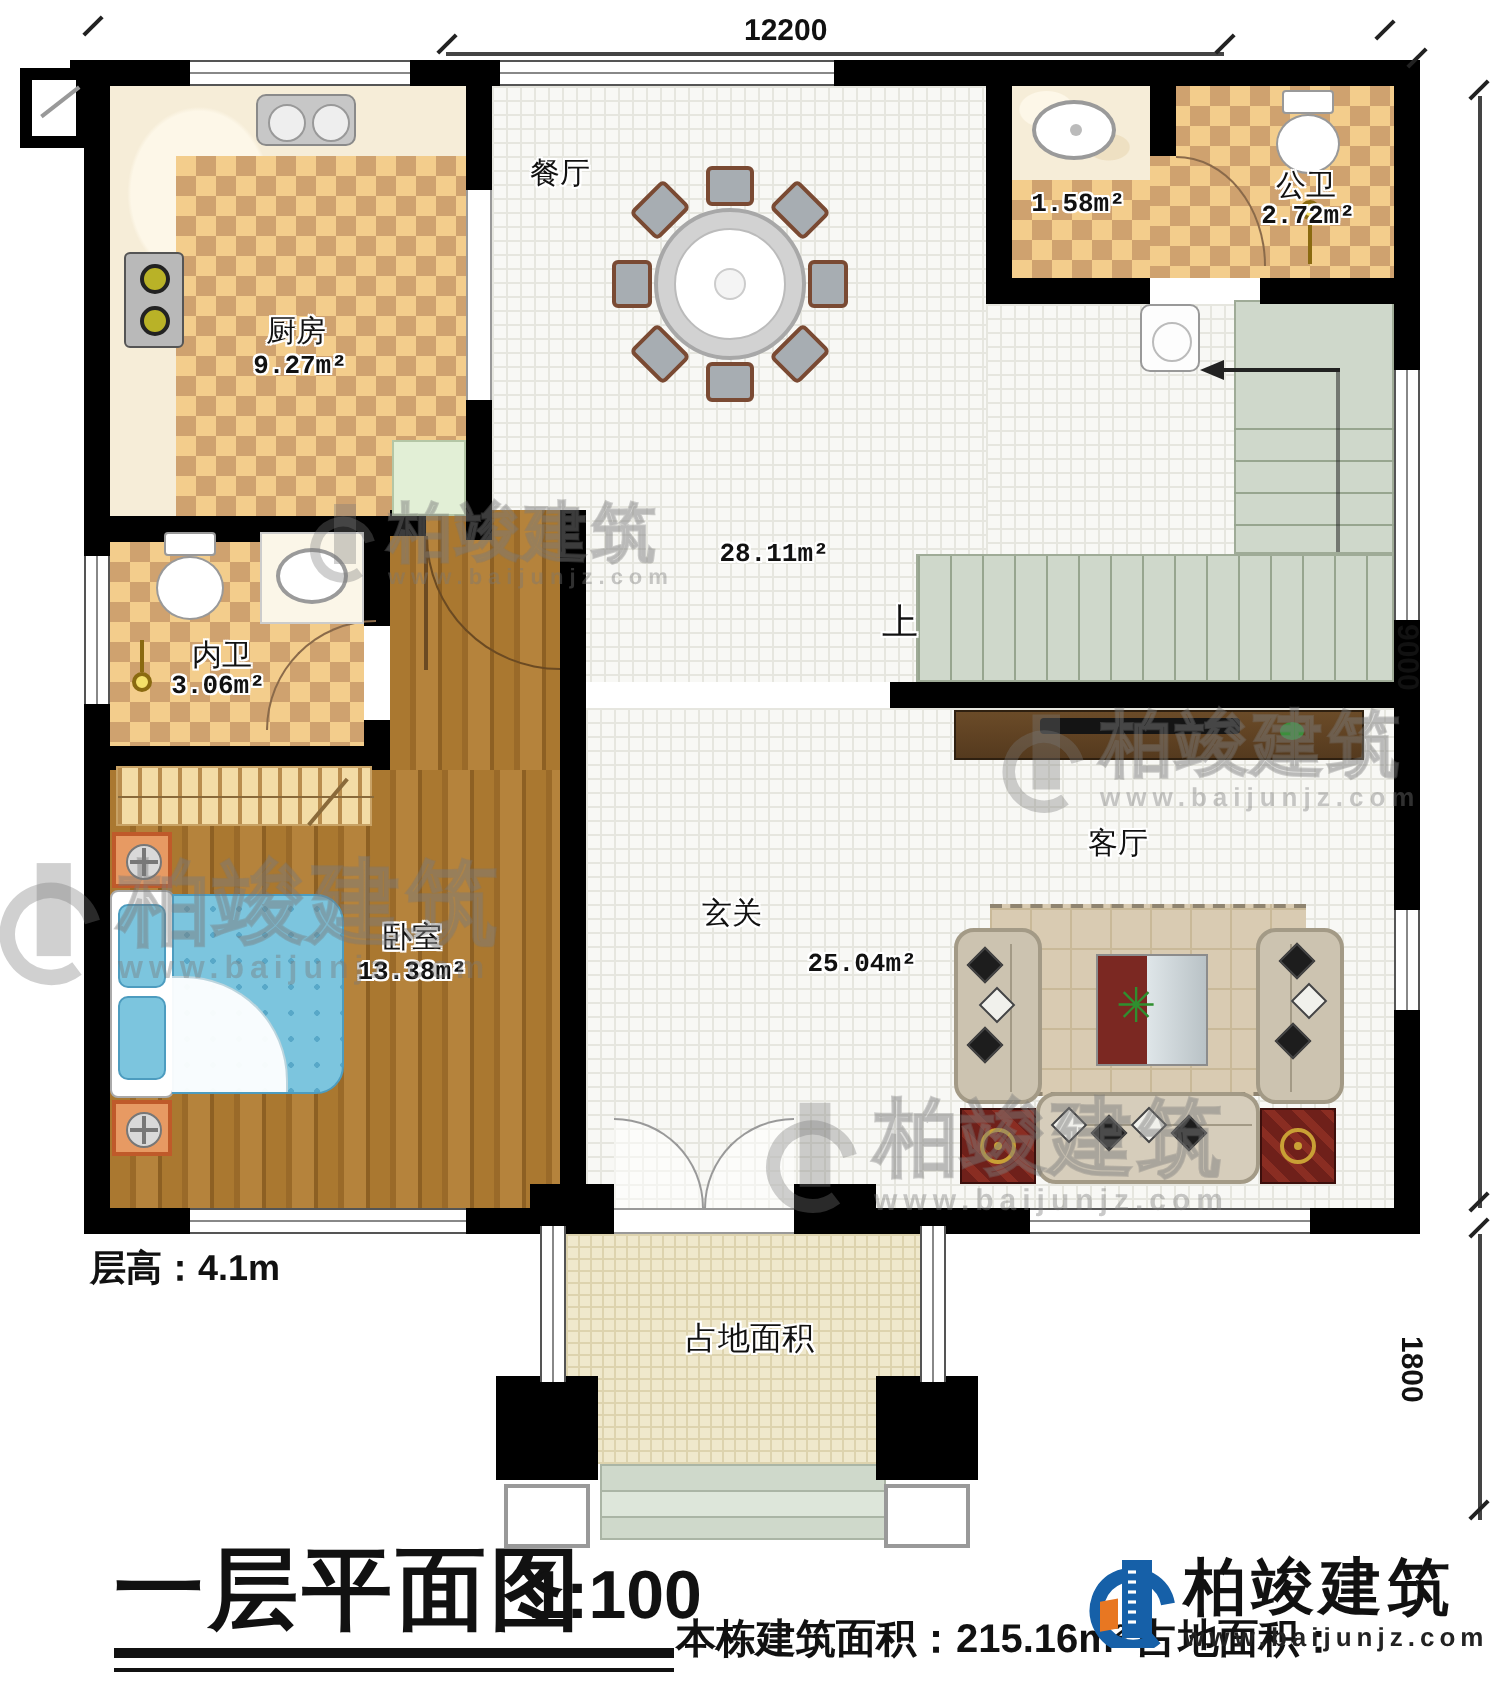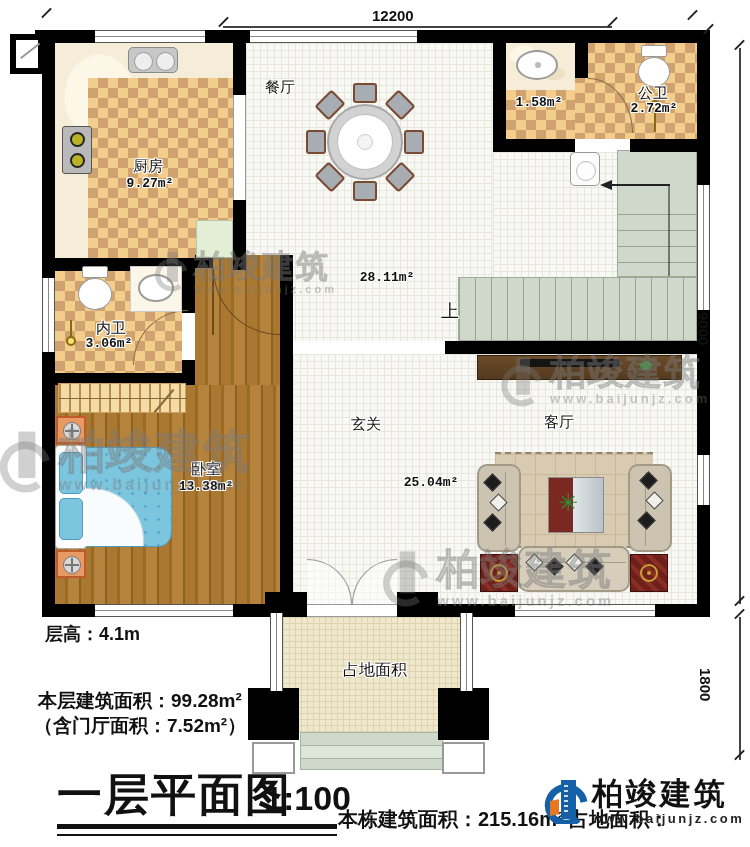--- a/index.html
+++ b/index.html
@@ -225,21 +225,21 @@
   <div class="ralabel halo" style="left:387px;top:277px;">28.11m²</div>
   <div class="rlabel halo" style="left:148px;top:166px;">厨房</div>
   <div class="ralabel halo" style="left:150px;top:183px;">9.27m²</div>
   <div class="rlabel halo" style="left:653px;top:93px;">公卫</div>
   <div class="ralabel halo" style="left:654px;top:108px;">2.72m²</div>
   <div class="ralabel halo" style="left:539px;top:102px;">1.58m²</div>
   <div class="rlabel halo" style="left:111px;top:328px;">内卫</div>
   <div class="ralabel halo" style="left:109px;top:343px;">3.06m²</div>
   <div class="rlabel halo" style="left:206px;top:469px;">卧室</div>
   <div class="ralabel halo" style="left:206px;top:486px;">13.38m²</div>
-  <div class="rlabel halo" style="left:366px;top:424px;">玄关</div>
+  <div class="rlabel halo" style="left:366px;top:457px;">玄关</div>
   <div class="ralabel halo" style="left:431px;top:482px;">25.04m²</div>
   <div class="rlabel halo" style="left:559px;top:422px;">客厅</div>
   <div class="rlabel halo" style="left:450px;top:311px;font-size:18px;">上</div>
   <div class="rlabel halo" style="left:375px;top:670px;font-size:16px;">占地面积</div>
 
   <div class="abs" style="left:223px;top:26px;width:389px;height:1.5px;background:#444;"></div>
   <div class="tick" style="left:217px;top:21px;"></div>
   <div class="tick" style="left:606px;top:21px;"></div>
   <div class="dim" style="left:372px;top:7px;">12200</div>
   <div class="abs" style="left:739px;top:48px;width:1.5px;height:556px;background:#444;"></div>
@@ -289,22 +289,20 @@
         <path d="M30 36 A14 14 0 1 1 35 21" stroke="rgba(120,120,120,.35)" stroke-width="5" fill="none"></path>
         <rect x="17" y="2" width="11" height="30" fill="rgba(120,120,120,.35)"></rect>
       </svg>
     <div style="margin-left:5px;">
       <div class="wm-txt" style="font-size:42px;">柏竣建筑</div>
       <div class="wm-url" style="font-size:15px;">www.baijunjz.com</div>
     </div>
   </div>
 
   <div class="notes" style="left:45px;top:622px;font-size:18px;">层高：4.1m</div>
-  <div class="notes" style="left:38px;top:688px;font-size:19px;">本层建筑面积：99.28m²</div>
-  <div class="notes" style="left:34px;top:713px;font-size:19px;">（含门厅面积：7.52m²）</div>
   <div class="notes" style="left:57px;top:765px;font-size:45px;font-weight:800;letter-spacing:2px;">一层平面图</div>
   <div class="notes" style="left:264px;top:779px;font-size:34px;font-weight:600;">1:100</div>
   <div class="abs" style="left:57px;top:824px;width:280px;height:5px;background:#111;"></div>
   <div class="abs" style="left:57px;top:834px;width:280px;height:2px;background:#111;"></div>
   <div class="notes" style="left:338px;top:806px;font-size:20px;z-index:20;">
     <span>本栋建筑面积：215.16m²</span>
     <span>占地面积：</span>
   </div>
 
   <div class="abs" style="left:538px;top:778px;z-index:30;display:flex;align-items:flex-start;">

